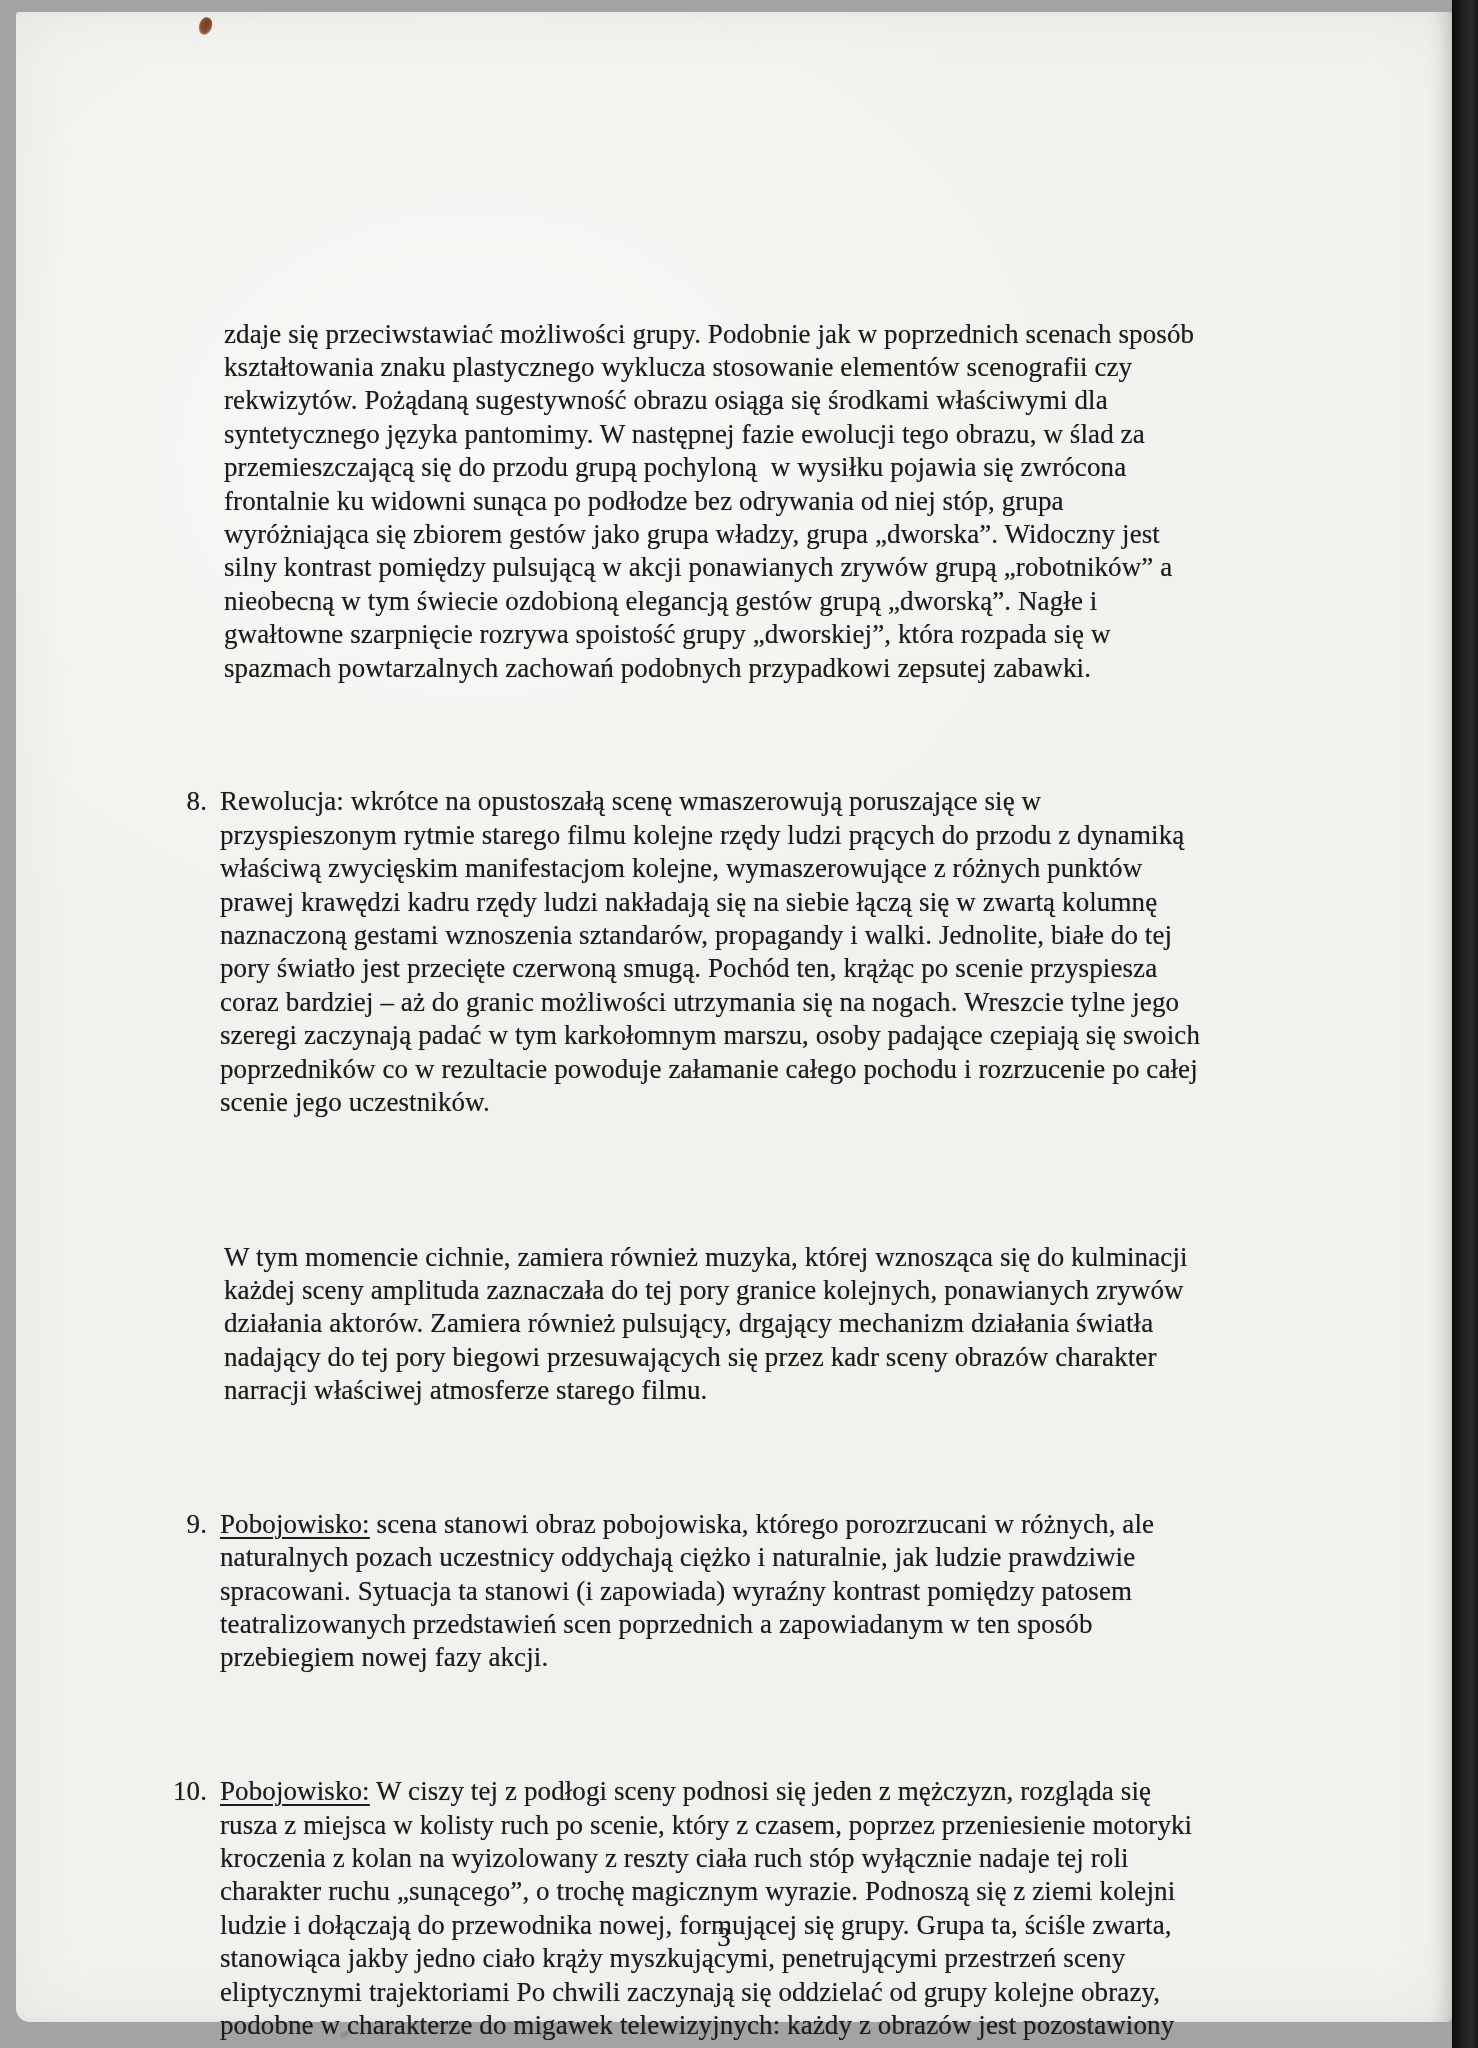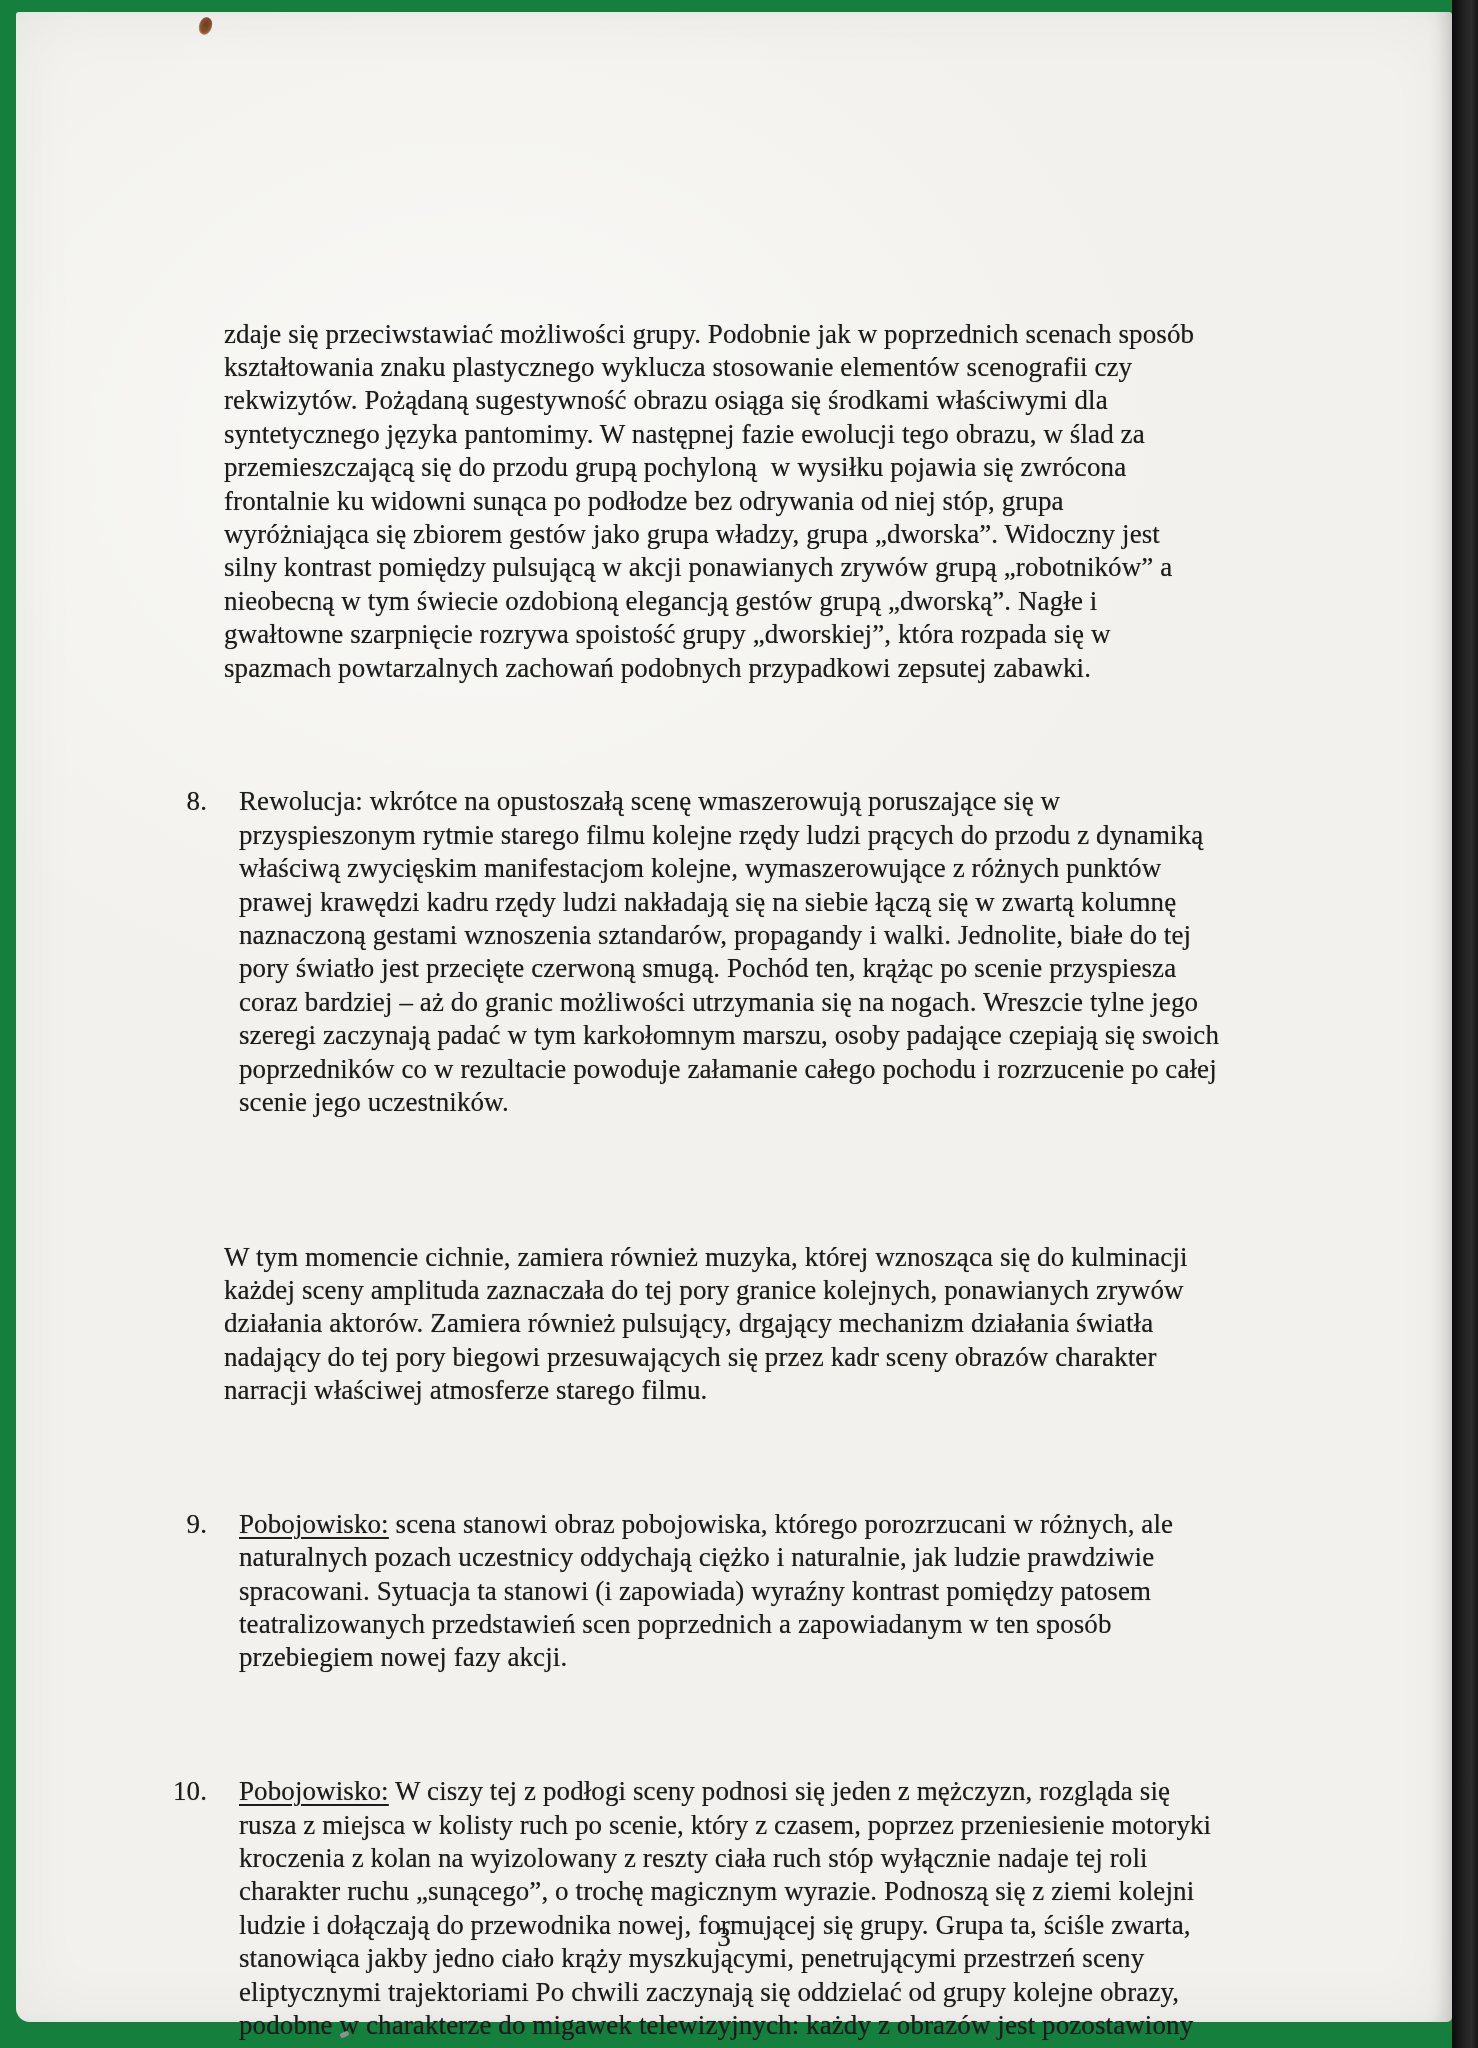--- a/index.html
+++ b/index.html
@@ -3,21 +3,21 @@
 <meta charset="utf-8">
 <style>
   html,body{margin:0;padding:0;}
   body{
     width:1478px;height:2048px;
     background:#0b0b0b;
     position:relative;
     overflow:hidden;
     font-family:"Liberation Serif","DejaVu Serif",serif;
   }
-  .scan-bg{position:absolute;inset:0;background:#15803d;}
+  .scan-bg{position:absolute;inset:0;background:#a3a3a3;}
   .scanner-edge{
     position:absolute;top:0;right:0;width:26px;height:100%;
     background:linear-gradient(90deg,#0b0b0b 0%,#1f1f1f 40%,#2b2b2b 75%,#161616 100%);
   }
   .paper{
     position:absolute;left:16px;top:12px;width:1436px;height:2010px;
     background:
       radial-gradient(1100px 900px at 32% 22%, rgba(255,255,255,0.55), rgba(255,255,255,0) 65%),
       #f2f1ed;
     border-radius:3px 3px 5px 14px;
@@ -26,21 +26,21 @@
   .content{
     position:absolute;left:150px;top:184px;width:1200px;
     font-size:27px;line-height:33.4px;color:#1c1c1c;
     letter-spacing:0.1px;
     text-shadow:0 0 0.7px rgba(25,25,25,0.55);
     white-space:pre;
   }
   .para{margin:0;}
   .row{display:flex;}
   .num{flex:0 0 57px;text-align:right;}
-  .itext{flex:0 0 auto;margin-left:32px;}
+  .itext{flex:0 0 auto;margin-left:13px;}
   .indent{margin-left:74px;}
   .gap-above{margin-top:21px;}
   .u{text-decoration:underline;text-decoration-thickness:2px;text-underline-offset:4px;}
   .page-number{
     position:absolute;left:694px;top:1921px;width:60px;text-align:center;
     font-size:27px;line-height:33.4px;color:#1c1c1c;
     text-shadow:0 0 0.7px rgba(25,25,25,0.55);
   }
   .artifact-top{
     position:absolute;left:183px;top:5px;width:13px;height:18px;

